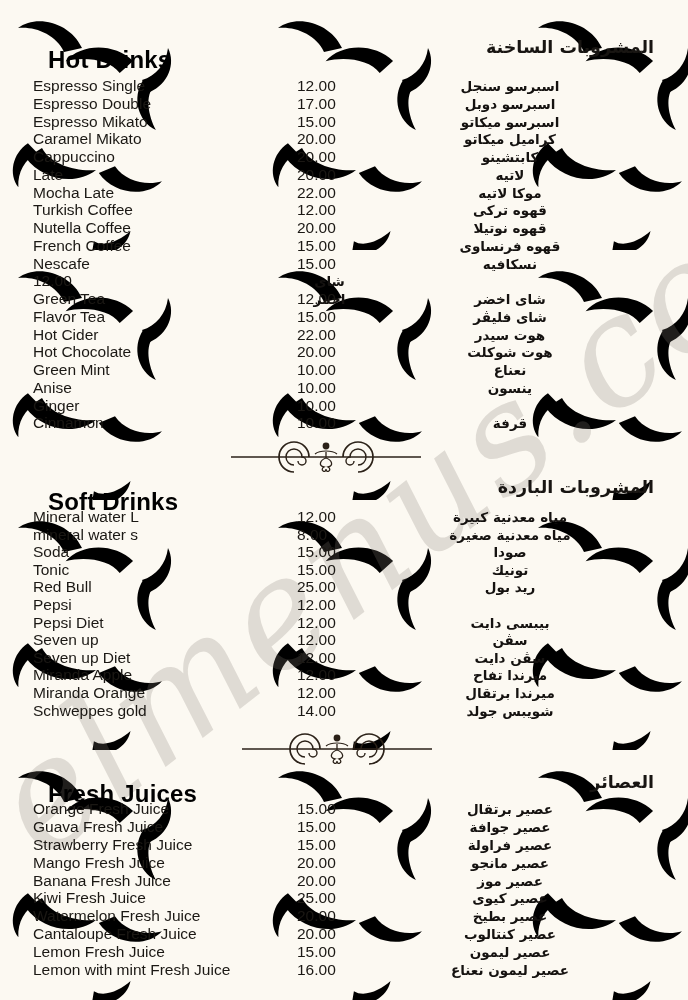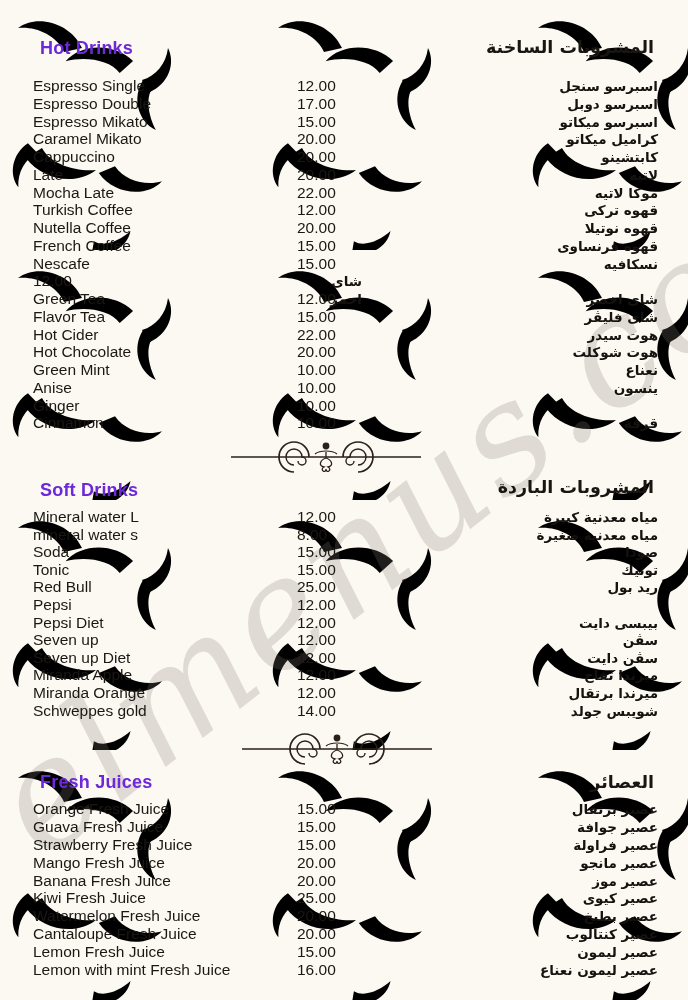--- a/index.html
+++ b/index.html
@@ -10,36 +10,36 @@
   }
   .bg{position:absolute;inset:0;z-index:0;}
   .watermark{
     position:absolute;z-index:1;left:-80px;top:470px;width:860px;
     text-align:center;transform:rotate(-38deg);
     font-family:"DejaVu Serif",serif;font-style:italic;
     font-size:150px;letter-spacing:4px;white-space:nowrap;
     color:rgba(132,126,117,0.24);pointer-events:none;
   }
   .sec-title-en{
-    position:absolute;z-index:2;left:32px;margin:8px;
-    font-size:18px;font-weight:bold;color:#6d28d9;letter-spacing:.2px;
+    position:absolute;z-index:2;left:32px;margin:16px;
+    font-size:24px;font-weight:bold;color:#000000;letter-spacing:.2px;
   }
   .sec-title-ar{
     position:absolute;z-index:2;right:30px;margin:4px;
     font-size:17.5px;font-weight:bold;color:#181512;
     font-family:"DejaVu Sans",sans-serif;direction:rtl;
   }
   .rows{position:absolute;z-index:2;left:33px;right:30px;}
   .row{display:grid;grid-template-columns:264px 65px 1fr;height:var(--rh);align-items:baseline;}
   .row span{line-height:var(--rh);display:block;}
   .name,.price{font-size:15.5px;color:#1b1814;}
   .price{}
   .arname{
     font-size:13.5px;font-weight:bold;color:#151210;
-    font-family:"DejaVu Sans",sans-serif;direction:rtl;text-align:right;
+    font-family:"DejaVu Sans",sans-serif;direction:rtl;text-align:center;
   }
   .divider{position:absolute;z-index:2;}
 </style>
 </head>
 <body>
 
 <div class="page">
 
   <svg class="bg" width="688" height="1000" viewBox="0 0 688 1000" aria-hidden="true">
     <defs>

